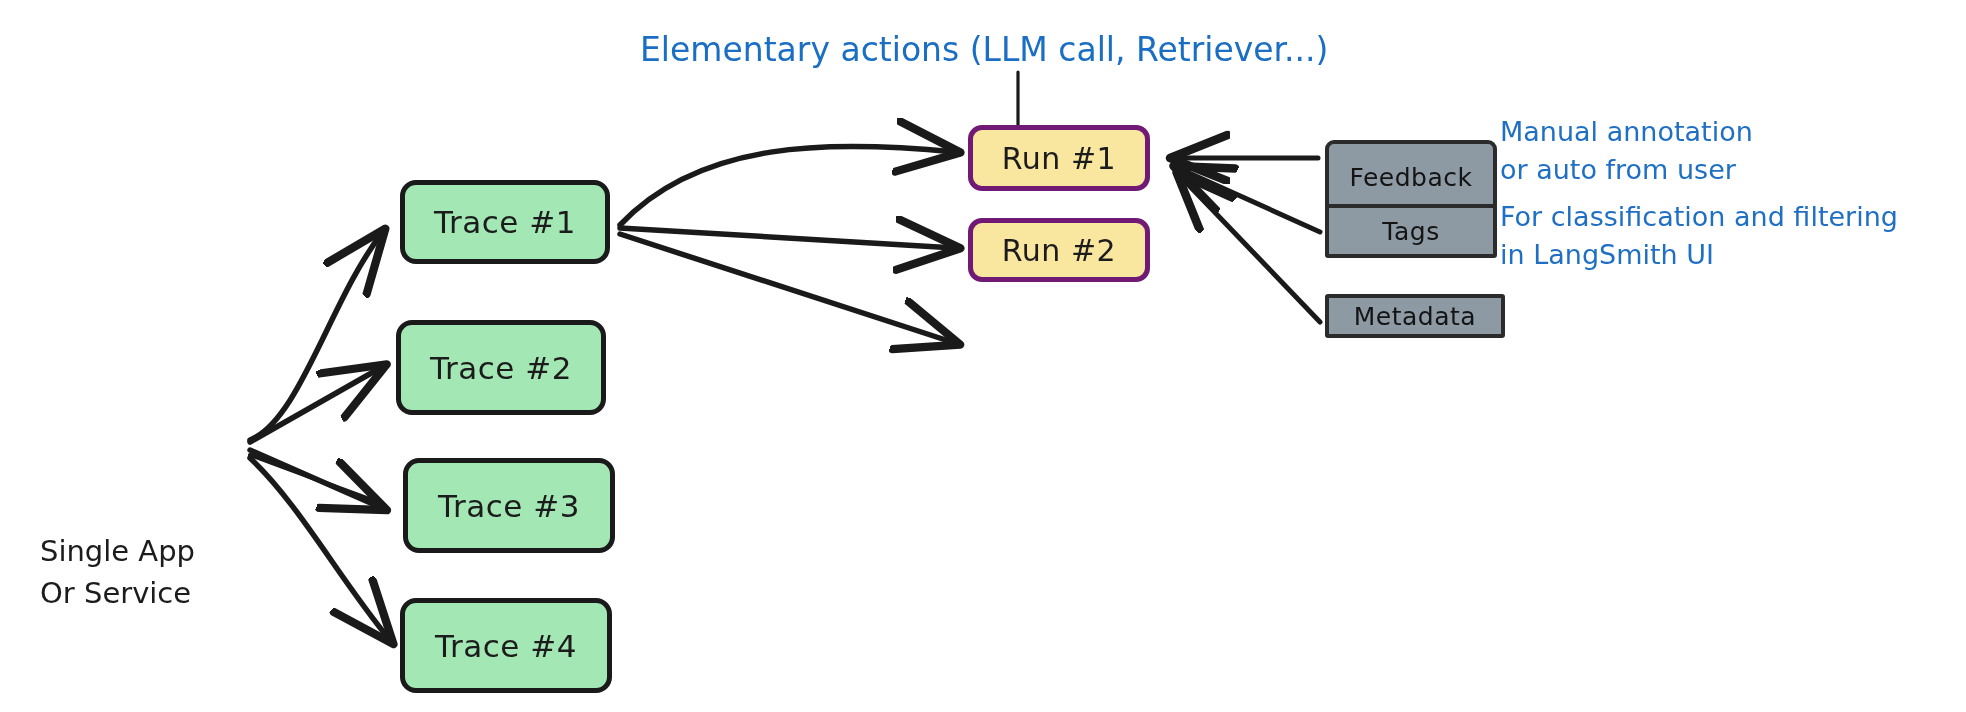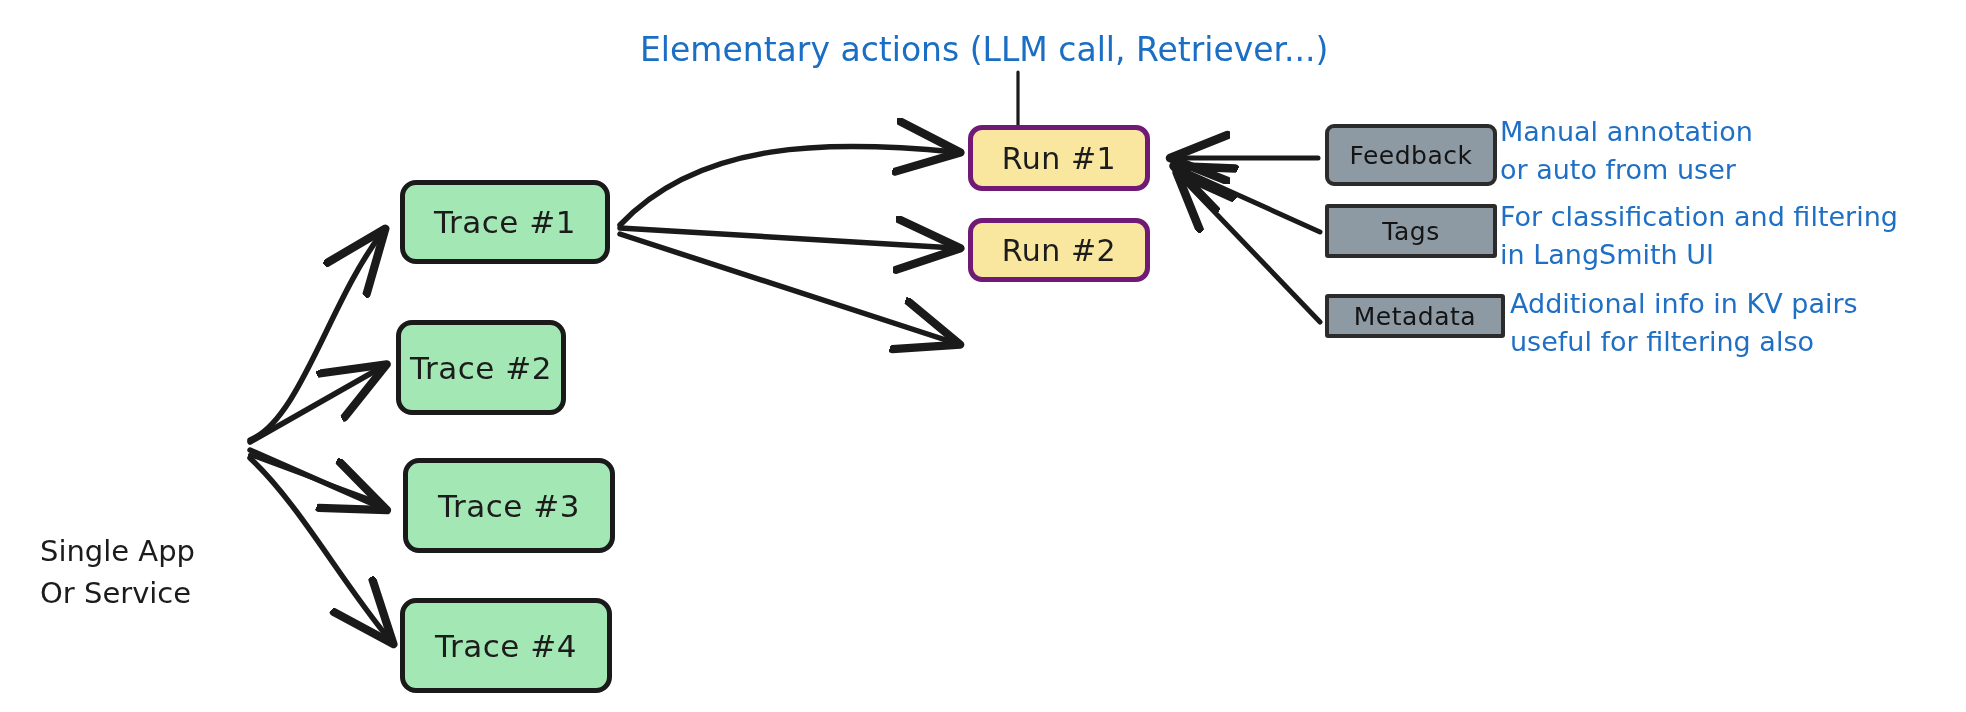--- a/index.html
+++ b/index.html
@@ -148,48 +148,46 @@
   </svg>
 
   <div class="title-note" style="left:640px; top:30px;">Elementary actions (LLM call, Retriever...)</div>
 
   <div class="caption" style="left:40px; top:530px;">Single App
 Or Service</div>
 
   <div class="node node-trace" style="left:400px; top:180px; width:210px; height:84px;">
     <span>Trace #1</span>
   </div>
-  <div class="node node-trace" style="left:396px; top:320px; width:170px; height:95px;">
+  <div class="node node-trace" style="left:396px; top:320px; width:210px; height:95px;">
     <span>Trace #2</span>
   </div>
   <div class="node node-trace" style="left:403px; top:458px; width:212px; height:95px;">
     <span>Trace #3</span>
   </div>
   <div class="node node-trace" style="left:400px; top:598px; width:212px; height:95px;">
     <span>Trace #4</span>
   </div>
 
   <div class="node node-run" style="left:968px; top:125px; width:182px; height:66px;">
     <span>Run #1</span>
   </div>
   <div class="node node-run" style="left:968px; top:218px; width:182px; height:64px;text-align:center;">
     <span>Run #2</span>
   </div>
 
-  <div class="node node-meta" style="left:1325px; top:124px; width:172px; height:62px;border-radius:9px;">
+  <div class="node node-meta" style="left:1325px; top:140px; width:172px; height:74px;border-radius:9px;">
     <span>Feedback</span>
   </div>
   <div class="annotation" style="left:1500px; top:113px;">Manual annotation
 or auto from user</div>
 
   <div class="node node-meta" style="left:1325px; top:204px; width:172px; height:54px;">
     <span>Tags</span>
   </div>
   <div class="annotation" style="left:1500px; top:198px;">For classification and filtering
 in LangSmith UI</div>
 
   <div class="node node-meta" style="left:1325px; top:294px; width:180px; height:44px;">
     <span>Metadata</span>
   </div>
-  <div class="annotation" style="left:1510px; top:285px;">Additional info in KV pairs
-useful for filtering also</div>
 
 </div>
 
 </body></html>

